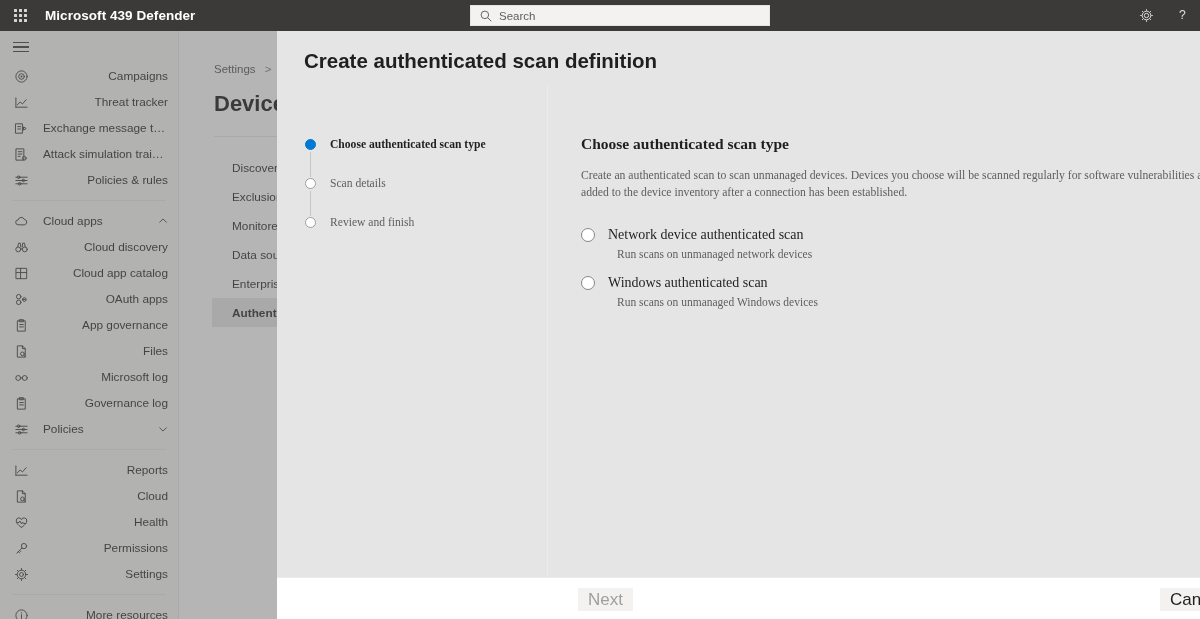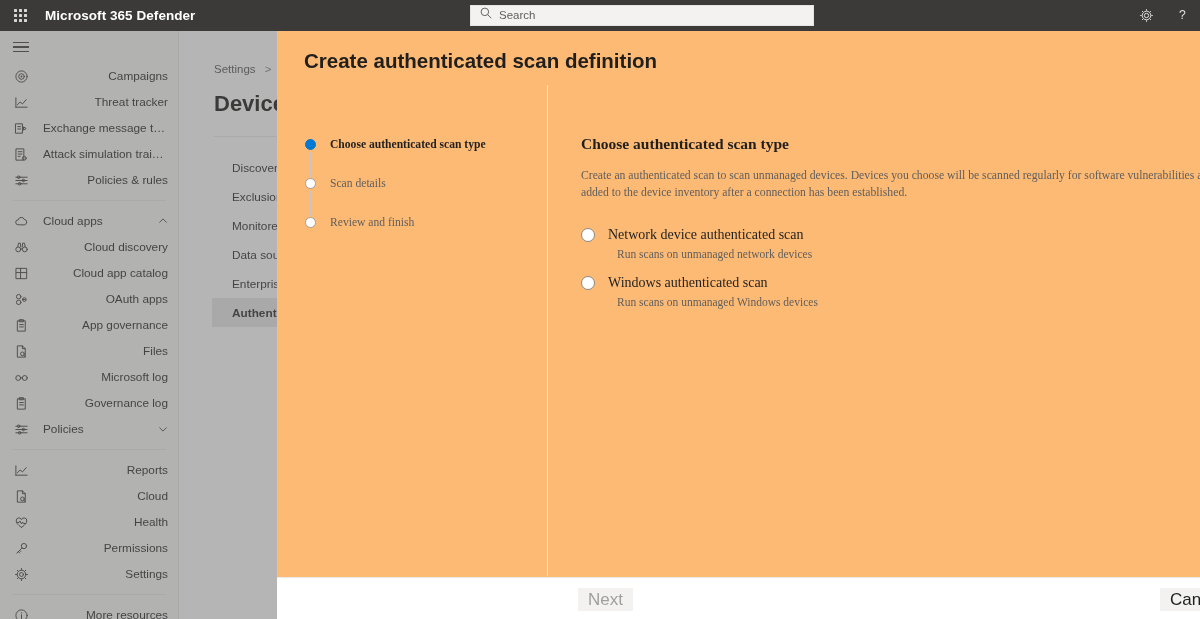--- a/index.html
+++ b/index.html
@@ -31,24 +31,24 @@
     gap: 2px;
   }
   .waffle-grid i { display: block; width: 3px; height: 3px; background: #d6d6d6; border-radius: 0.5px; }
   .brand {
     color: #ffffff; font-size: 13.5px; font-weight: 600;
     letter-spacing: 0.05px; margin-left: 5px;
     white-space: nowrap;
   }
   .searchwrap {
     position: absolute; left: 470px; top: 5px;
-    width: 344px; height: 21px;
+    width: 300px; height: 21px;
     background: #f3f2f1;
     border: 1px solid #e6e4e2;
-    display: flex; align-items: flex-start;
+    display: flex; align-items: center;
     padding-left: 8px;
   }
   .search-ico { width: 14px; height: 14px; flex: 0 0 auto; }
   .search-input {
     border: 0; outline: 0; background: transparent;
     font-family: "Liberation Sans", sans-serif;
     font-size: 11.5px; color: #605e5c;
     margin-left: 6px; width: 250px; height: 18px;
   }
   .search-input::placeholder { color: #605e5c; opacity: 1; }
@@ -132,21 +132,21 @@
     position: absolute; top: 31px; left: 0;
     width: 1200px; height: 588px;
     background: rgba(90,90,90,0.45);
     z-index: 60;
   }
 
   
   .modal {
     position: absolute; top: 31px; left: 277px;
     width: 923px; height: 588px;
-    background: #fdba74;
+    background: #e5e5e5;
     z-index: 70;
     overflow: hidden;
   }
   .modal-title {
     position: absolute; left: 27px; top: 18px;
     font-size: 20.5px; font-weight: 700; color: #201f1e;
     white-space: nowrap;
   }
   .modal-body {
     position: absolute; left: 0; top: 54px;
@@ -228,21 +228,21 @@
         <i></i>
         <i></i>
         <i></i>
         <i></i>
         <i></i>
         <i></i>
         <i></i>
         <i></i>
     </div>
   </div>
-  <div class="brand">Microsoft 365 Defender</div>
+  <div class="brand">Microsoft 439 Defender</div>
 
   <div class="searchwrap">
     <svg class="search-ico" viewBox="0 0 16 16">
       <circle cx="6.7" cy="6.7" r="4.3" fill="none" stroke="#605e5c" stroke-width="1.1"></circle>
       <line x1="9.9" y1="9.9" x2="14" y2="14" stroke="#605e5c" stroke-width="1.1"></line>
     </svg>
     <input class="search-input" type="text" placeholder="Search" style="">
   </div>
 
   <div class="topright">

